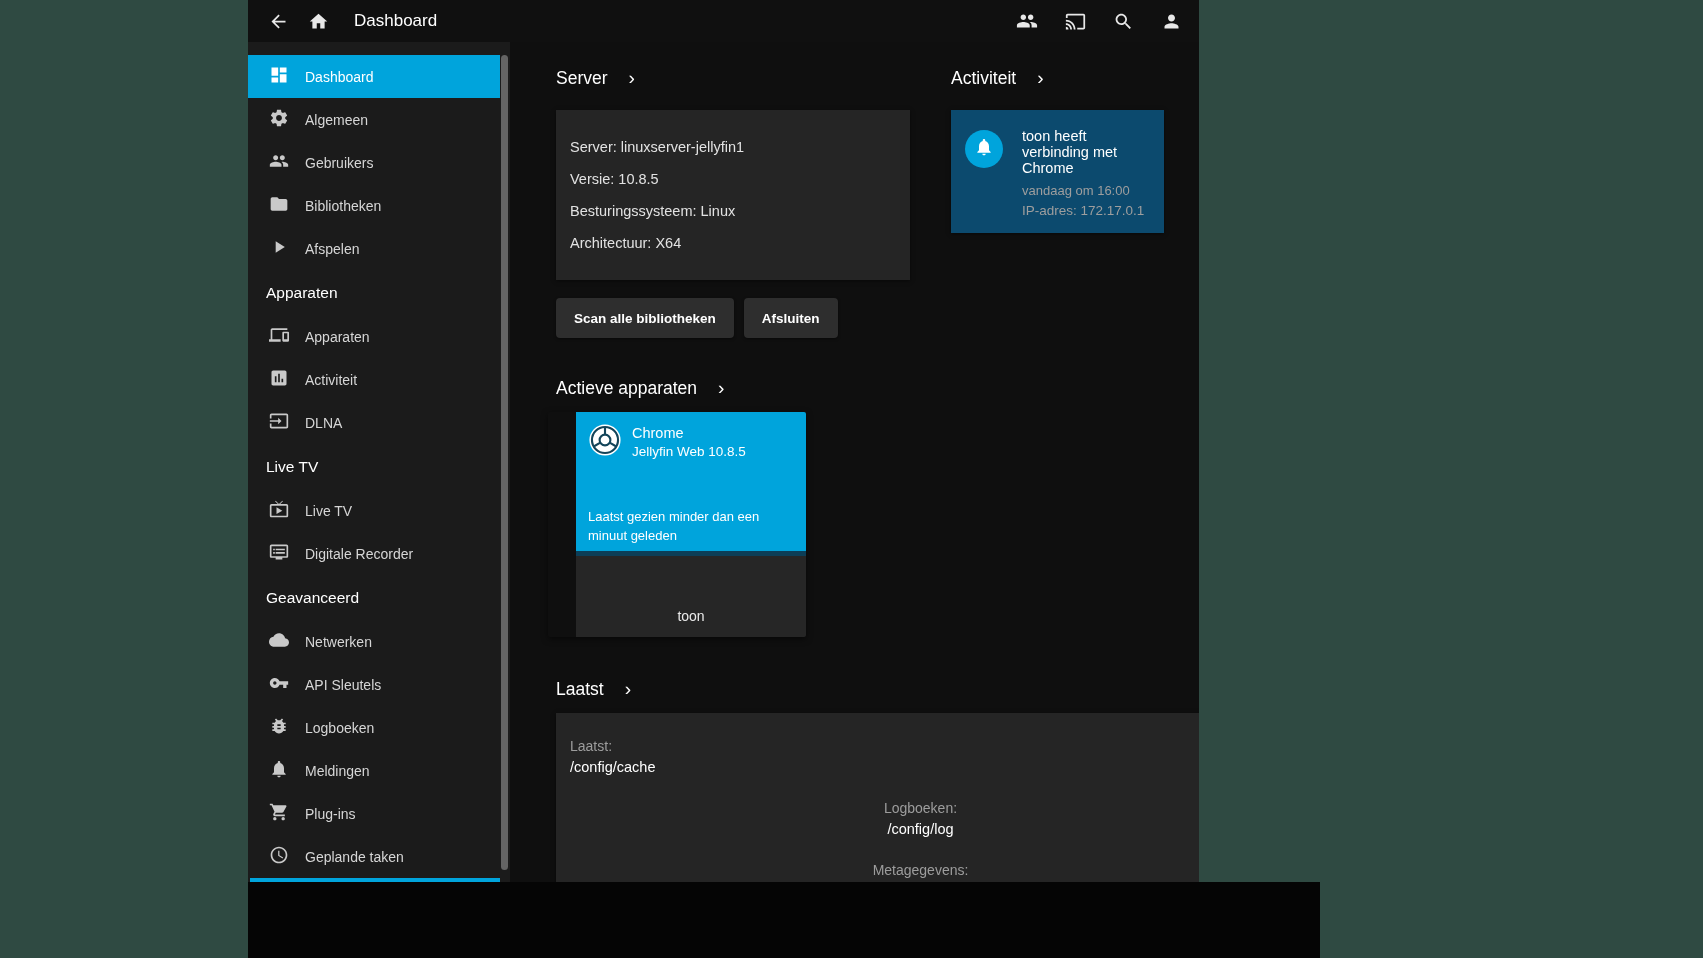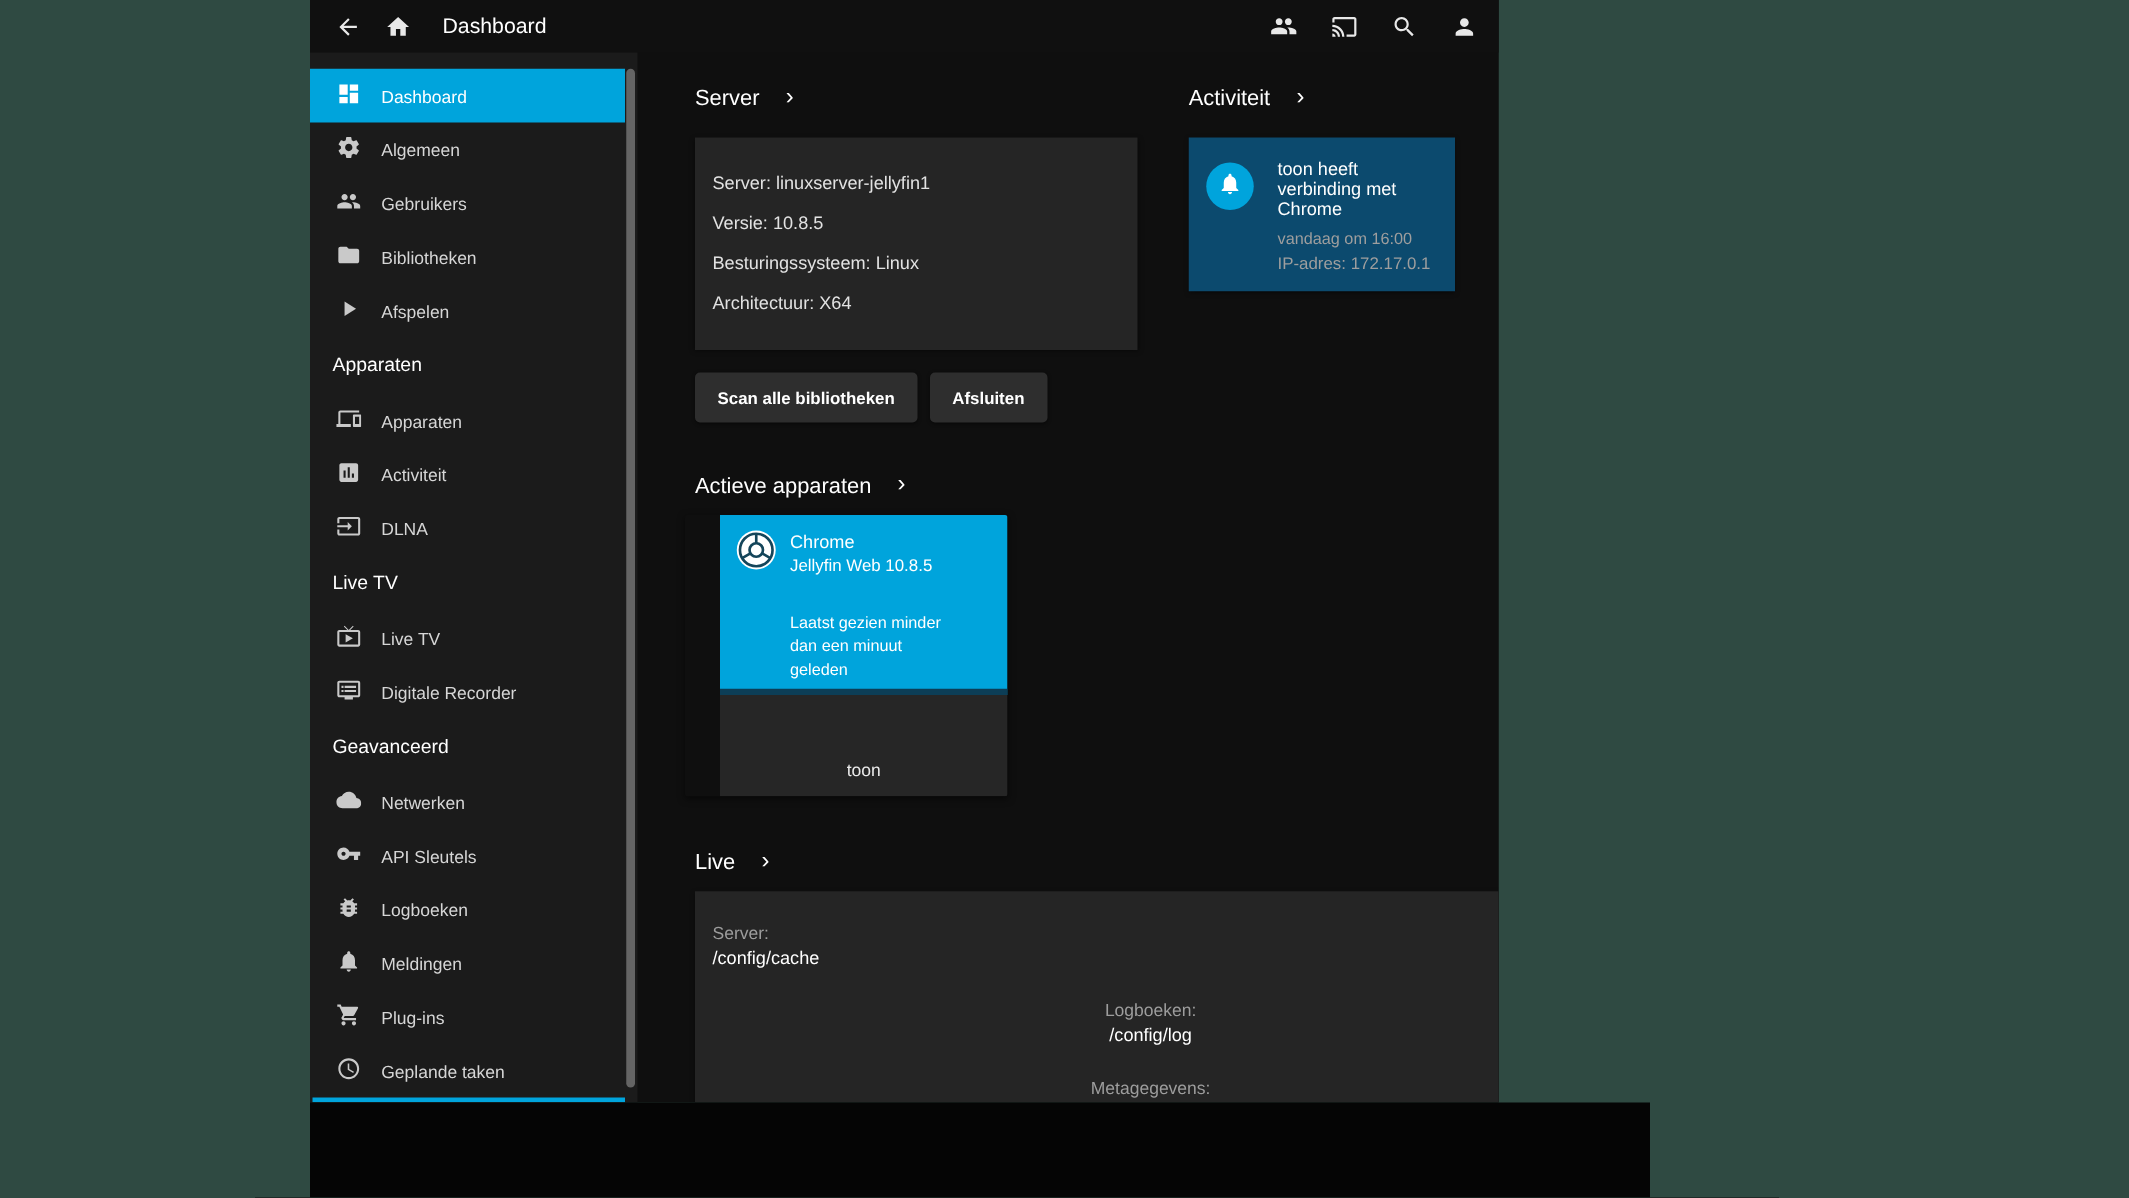--- a/index.html
+++ b/index.html
@@ -58,21 +58,21 @@
 
   .btn-row{margin-top:18px;display:flex;gap:10px;}
   .btn{background:#2e2e2e;border:none;border-radius:4px;color:#fff;font-weight:700;font-size:13.5px;height:40px;padding:0 18px;font-family:Liberation Sans, sans-serif;cursor:pointer;box-shadow:0 1px 3px rgba(0,0,0,.45);}
 
   .devices-title{margin-top:38px;}
   .device-card{margin-top:12px;margin-left:-8px;width:258px;height:225px;border-radius:2px;overflow:hidden;box-shadow:0 2px 6px rgba(0,0,0,.55);cursor:pointer;padding-left:28px;}
   .device-top{height:144px;background:var(--accent);position:relative;padding:11px 12px;color:#fff;}
   .device-head{display:flex;align-items:center;gap:10px;}
   .device-name{font-size:14.5px;}
   .device-app{font-size:13.5px;margin-top:3px;}
-  .device-lastseen{position:absolute;left:12px;right:40px;bottom:11px;font-size:13px;line-height:19px;margin-left:44px;}
+  .device-lastseen{position:absolute;left:12px;right:40px;bottom:11px;font-size:13px;line-height:19px;}
   .device-bar{position:absolute;left:0;right:0;bottom:0;height:5px;background:#0c3e57;}
   .device-bottom{height:81px;background:#262626;position:relative;}
   .device-user{position:absolute;left:0;right:0;bottom:13px;text-align:center;color:#eaeaea;font-size:14px;}
 
   .paths-title{margin-top:40px;}
   .paths-card{margin-top:12px;width:729px;padding:25px 14px;}
   .path-label{margin:0;color:#9d9d9d;font-size:14px;}
   .path-value{margin:5px 0 0;color:#fff;font-size:14.5px;}
   .path-group + .path-group{margin-top:25px;text-align:center;}
 
@@ -323,27 +323,27 @@
                 <p class="activity-title">toon heeft verbinding met Chrome</p>
                 <p class="activity-time">vandaag om 16:00</p>
                 <p class="activity-ip">IP-adres: 172.17.0.1</p>
               </div>
             </div>
           </div>
 
         </div>
 
         <a class="section-title paths-title">
-          <span>Live</span>
+          <span>Laatst</span>
           <span class="chev">›</span>
         </a>
 
         <div class="card paths-card">
           <div class="path-group">
-            <p class="path-label">Server:</p>
+            <p class="path-label">Laatst:</p>
             <p class="path-value">/config/cache</p>
           </div>
           <div class="path-group">
             <p class="path-label">Logboeken:</p>
             <p class="path-value">/config/log</p>
           </div>
           <div class="path-group">
             <p class="path-label">Metagegevens:</p>
           </div>
         </div>

